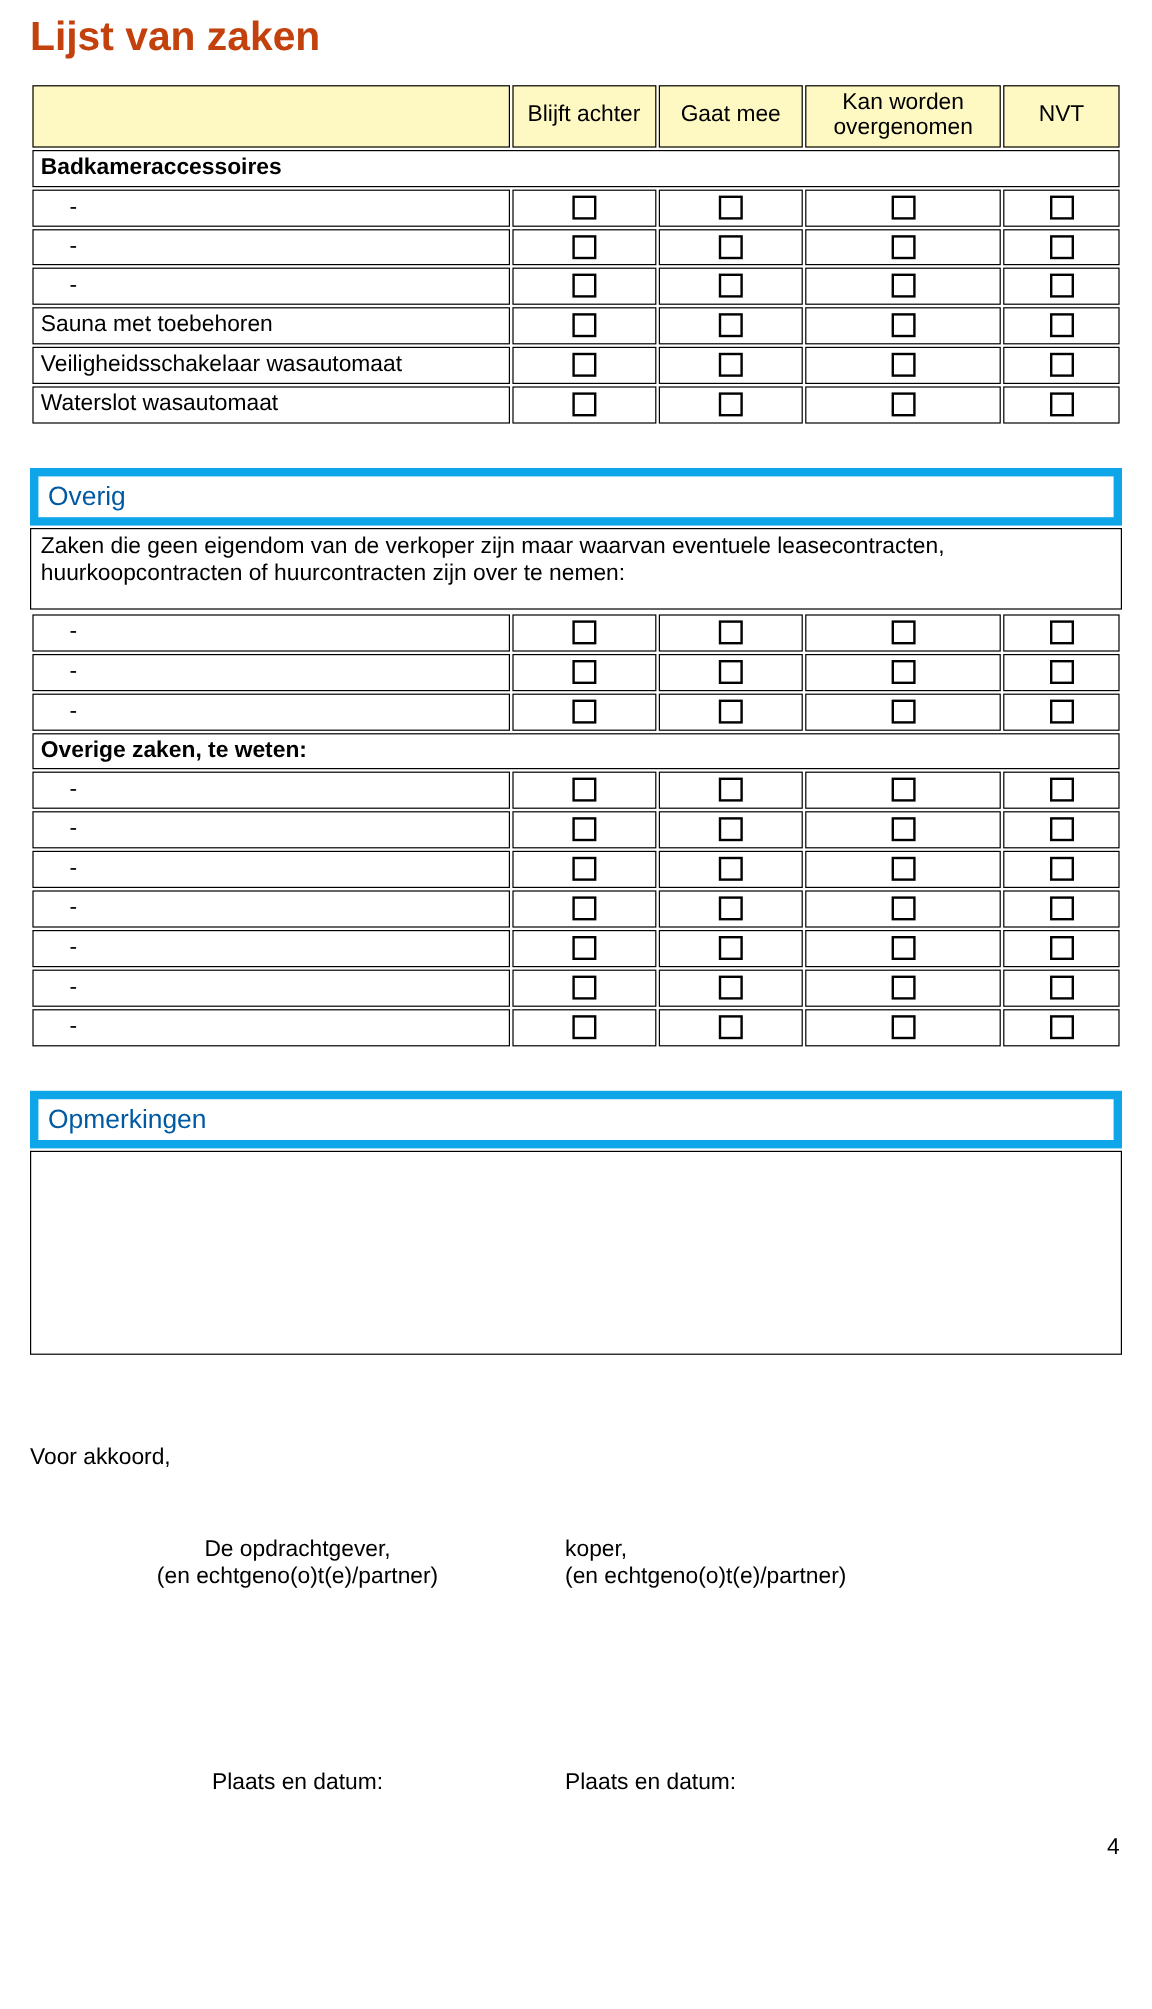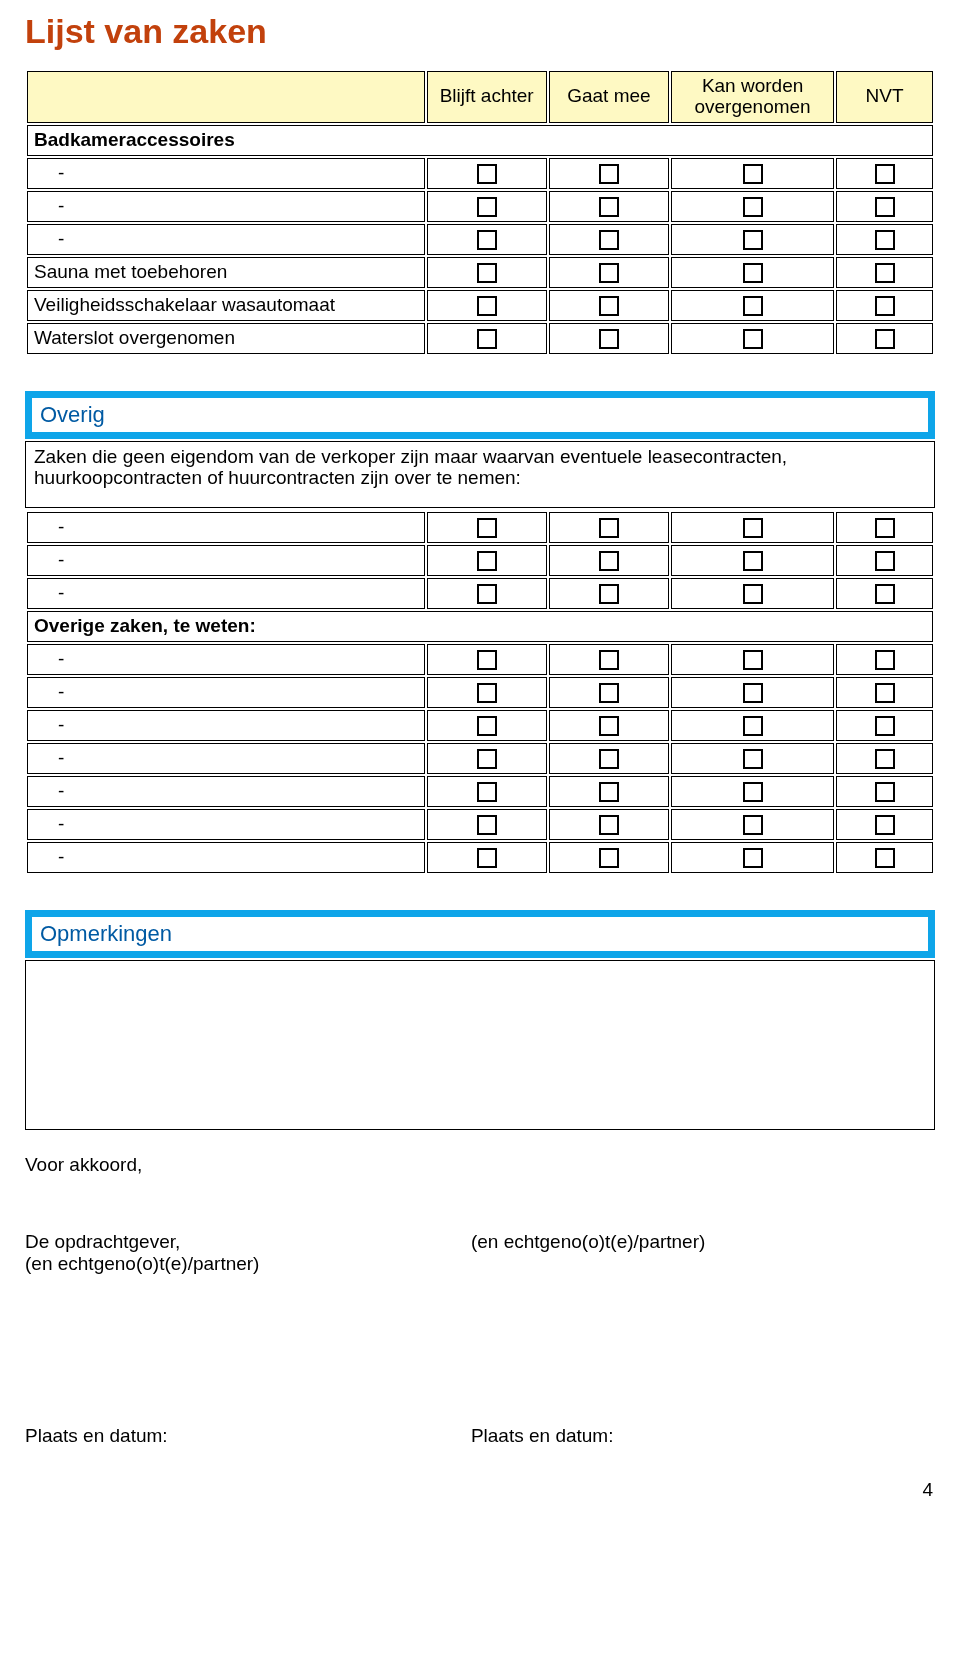--- a/index.html
+++ b/index.html
@@ -76,27 +76,27 @@
     padding: 4px 8px 18px 8px;
     margin-bottom: 2px;
     line-height: 1.15;
   }
   .opmerkingen-box {
     border: 1px solid #000;
     margin-top: 2px;
     height: 170px;
   }
   .sign-block {
-    margin-top: 24px;
+    margin-top: 75px;
     font-size: 19px;
   }
   .sign-row {
     display: flex;
   }
-  .sign-col-left { width: 49%; }
+  .sign-col-left { width: 49%; text-align: center; }
   .sign-col-right { width: 51%; }
   .voor-akkoord { margin-bottom: 55px; }
   .plaats-row { margin-top: 150px; }
   .page-num {
     text-align: right;
     font-size: 19px;
     margin-top: 32px;
     padding-right: 2px;
   }
   
@@ -155,21 +155,21 @@
     <td class="cb-col"><span class="checkbox"></span></td>
   </tr>
   <tr>
     <td class="label-col">Veiligheidsschakelaar wasautomaat</td>
     <td class="cb-col"><span class="checkbox"></span></td>
     <td class="cb-col"><span class="checkbox"></span></td>
     <td class="cb-col"><span class="checkbox"></span></td>
     <td class="cb-col"><span class="checkbox"></span></td>
   </tr>
   <tr>
-    <td class="label-col">Waterslot overgenomen</td>
+    <td class="label-col">Waterslot wasautomaat</td>
     <td class="cb-col"><span class="checkbox"></span></td>
     <td class="cb-col"><span class="checkbox"></span></td>
     <td class="cb-col"><span class="checkbox"></span></td>
     <td class="cb-col"><span class="checkbox"></span></td>
   </tr>
 </tbody>
   </table>
 
 <div class="section-heading">Overig</div>
 <div class="section-subtext">Zaken die geen eigendom van de verkoper zijn maar waarvan eventuele leasecontracten, huurkoopcontracten of huurcontracten zijn over te nemen:</div>
@@ -263,20 +263,21 @@
 <div class="opmerkingen-box"></div>
 
 <div class="sign-block">
   <div class="voor-akkoord">Voor akkoord,</div>
   <div class="sign-row">
     <div class="sign-col-left">
       <div>De opdrachtgever,</div>
       <div>(en echtgeno(o)t(e)/partner)</div>
     </div>
     <div class="sign-col-right">
+      <div>koper,</div>
       <div>(en echtgeno(o)t(e)/partner)</div>
     </div>
   </div>
   <div class="sign-row plaats-row">
     <div class="sign-col-left">Plaats en datum:</div>
     <div class="sign-col-right">Plaats en datum:</div>
   </div>
 </div>
 
 <div class="page-num">4</div>

